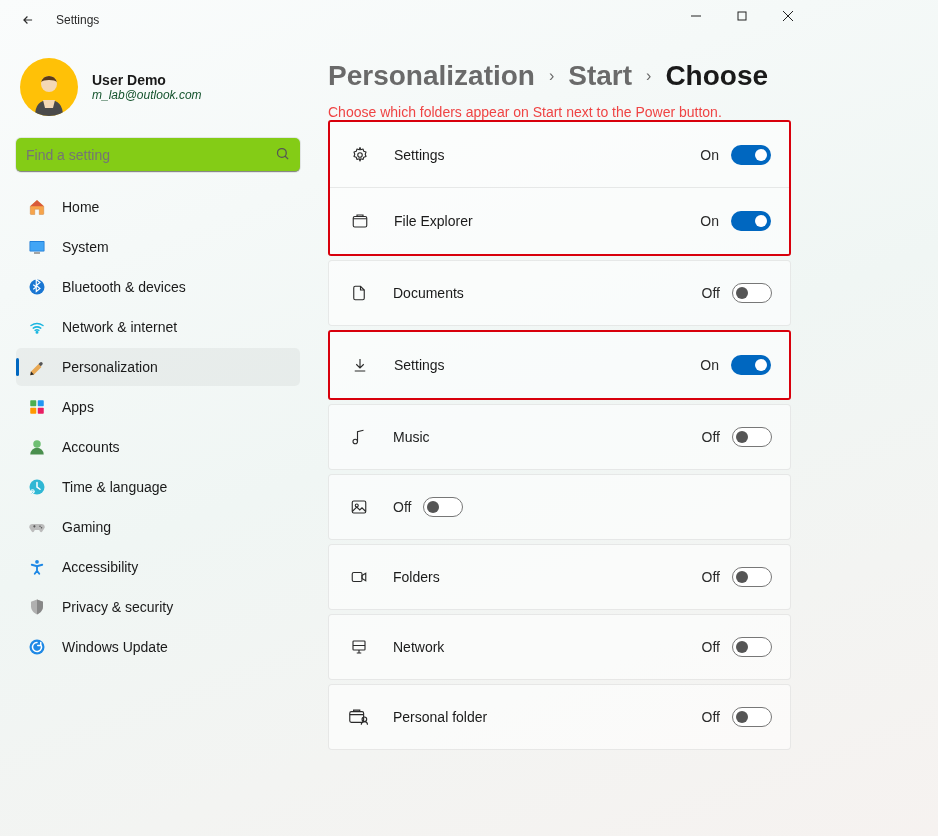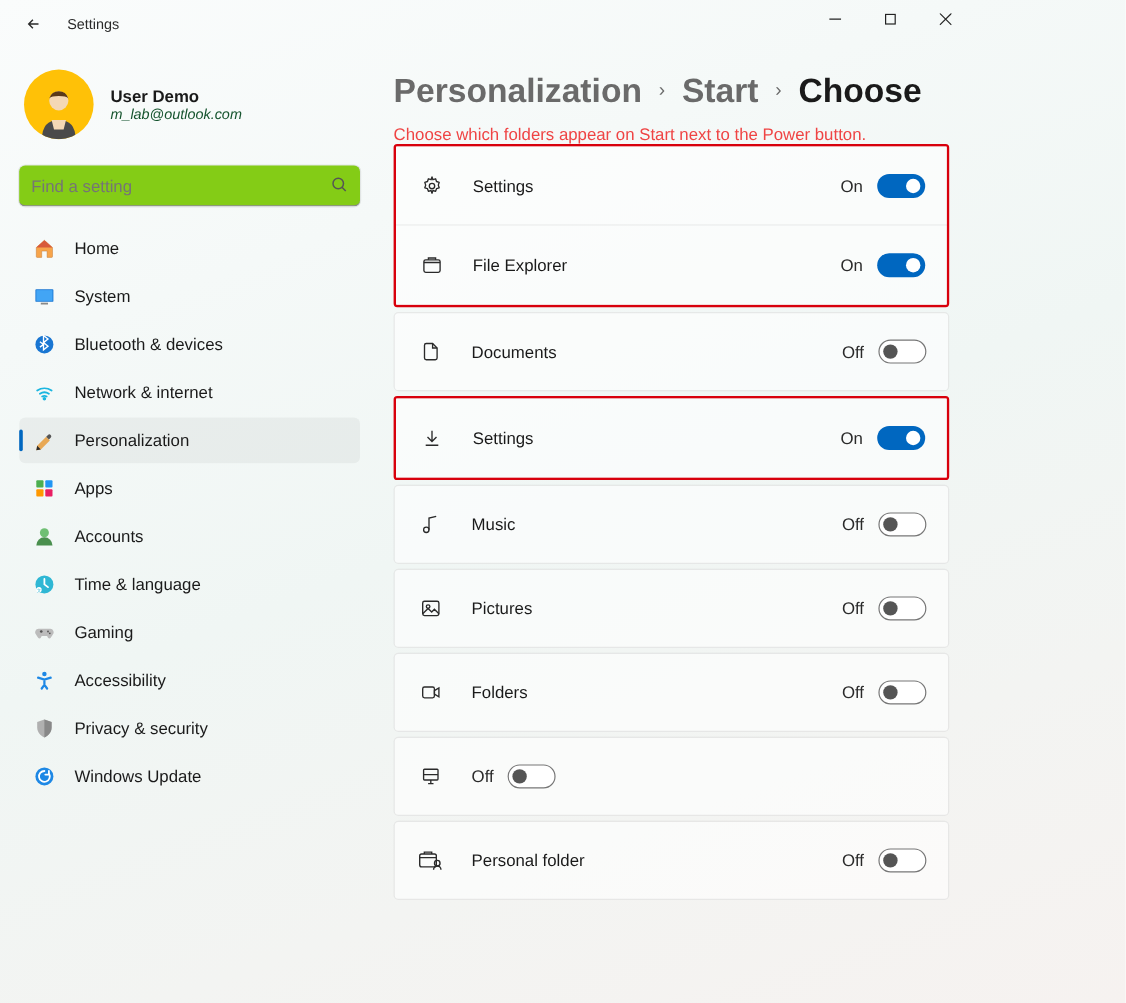--- a/index.html
+++ b/index.html
@@ -461,21 +461,20 @@
     <span class="toggle off"></span>
   </div>
           <div class="setting-row">
     <span class="row-icon">
               <svg width="18" height="18" viewBox="0 0 24 24" fill="none" stroke="currentColor" stroke-width="1.5">
                 <rect x="3" y="4" width="18" height="16" rx="2"></rect>
                 <circle cx="9" cy="10" r="2"></circle>
                 <path d="M3 18l6-6 4 4 3-3 5 5"></path>
               </svg>
             </span>
-    <span class="row-label">Pictures</span>
     <span class="row-state">Off</span>
     <span class="toggle off"></span>
   </div>
           <div class="setting-row">
     <span class="row-icon">
               <svg width="18" height="18" viewBox="0 0 24 24" fill="none" stroke="currentColor" stroke-width="1.5">
                 <rect x="3" y="6" width="13" height="12" rx="2"></rect>
                 <path d="M16 10l5-3v10l-5-3z"></path>
               </svg>
             </span>
@@ -483,20 +482,21 @@
     <span class="row-state">Off</span>
     <span class="toggle off"></span>
   </div>
           <div class="setting-row">
     <span class="row-icon">
               <svg width="18" height="18" viewBox="0 0 24 24" fill="none" stroke="currentColor" stroke-width="1.5">
                 <rect x="4" y="4" width="16" height="12" rx="1"></rect>
                 <path d="M9 20h6M12 16v4M4 10h16"></path>
               </svg>
             </span>
+    <span class="row-label">Network</span>
     <span class="row-state">Off</span>
     <span class="toggle off"></span>
   </div>
           <div class="setting-row">
     <span class="row-icon">
               <svg width="20" height="18" viewBox="0 0 26 22" fill="none" stroke="currentColor" stroke-width="1.5">
                 <rect x="1" y="4" width="18" height="14" rx="2"></rect>
                 <path d="M1 8h18M6 4V2h8v2"></path>
                 <circle cx="20" cy="14" r="3"></circle>
                 <path d="M16 21a4 4 0 018 0"></path>

